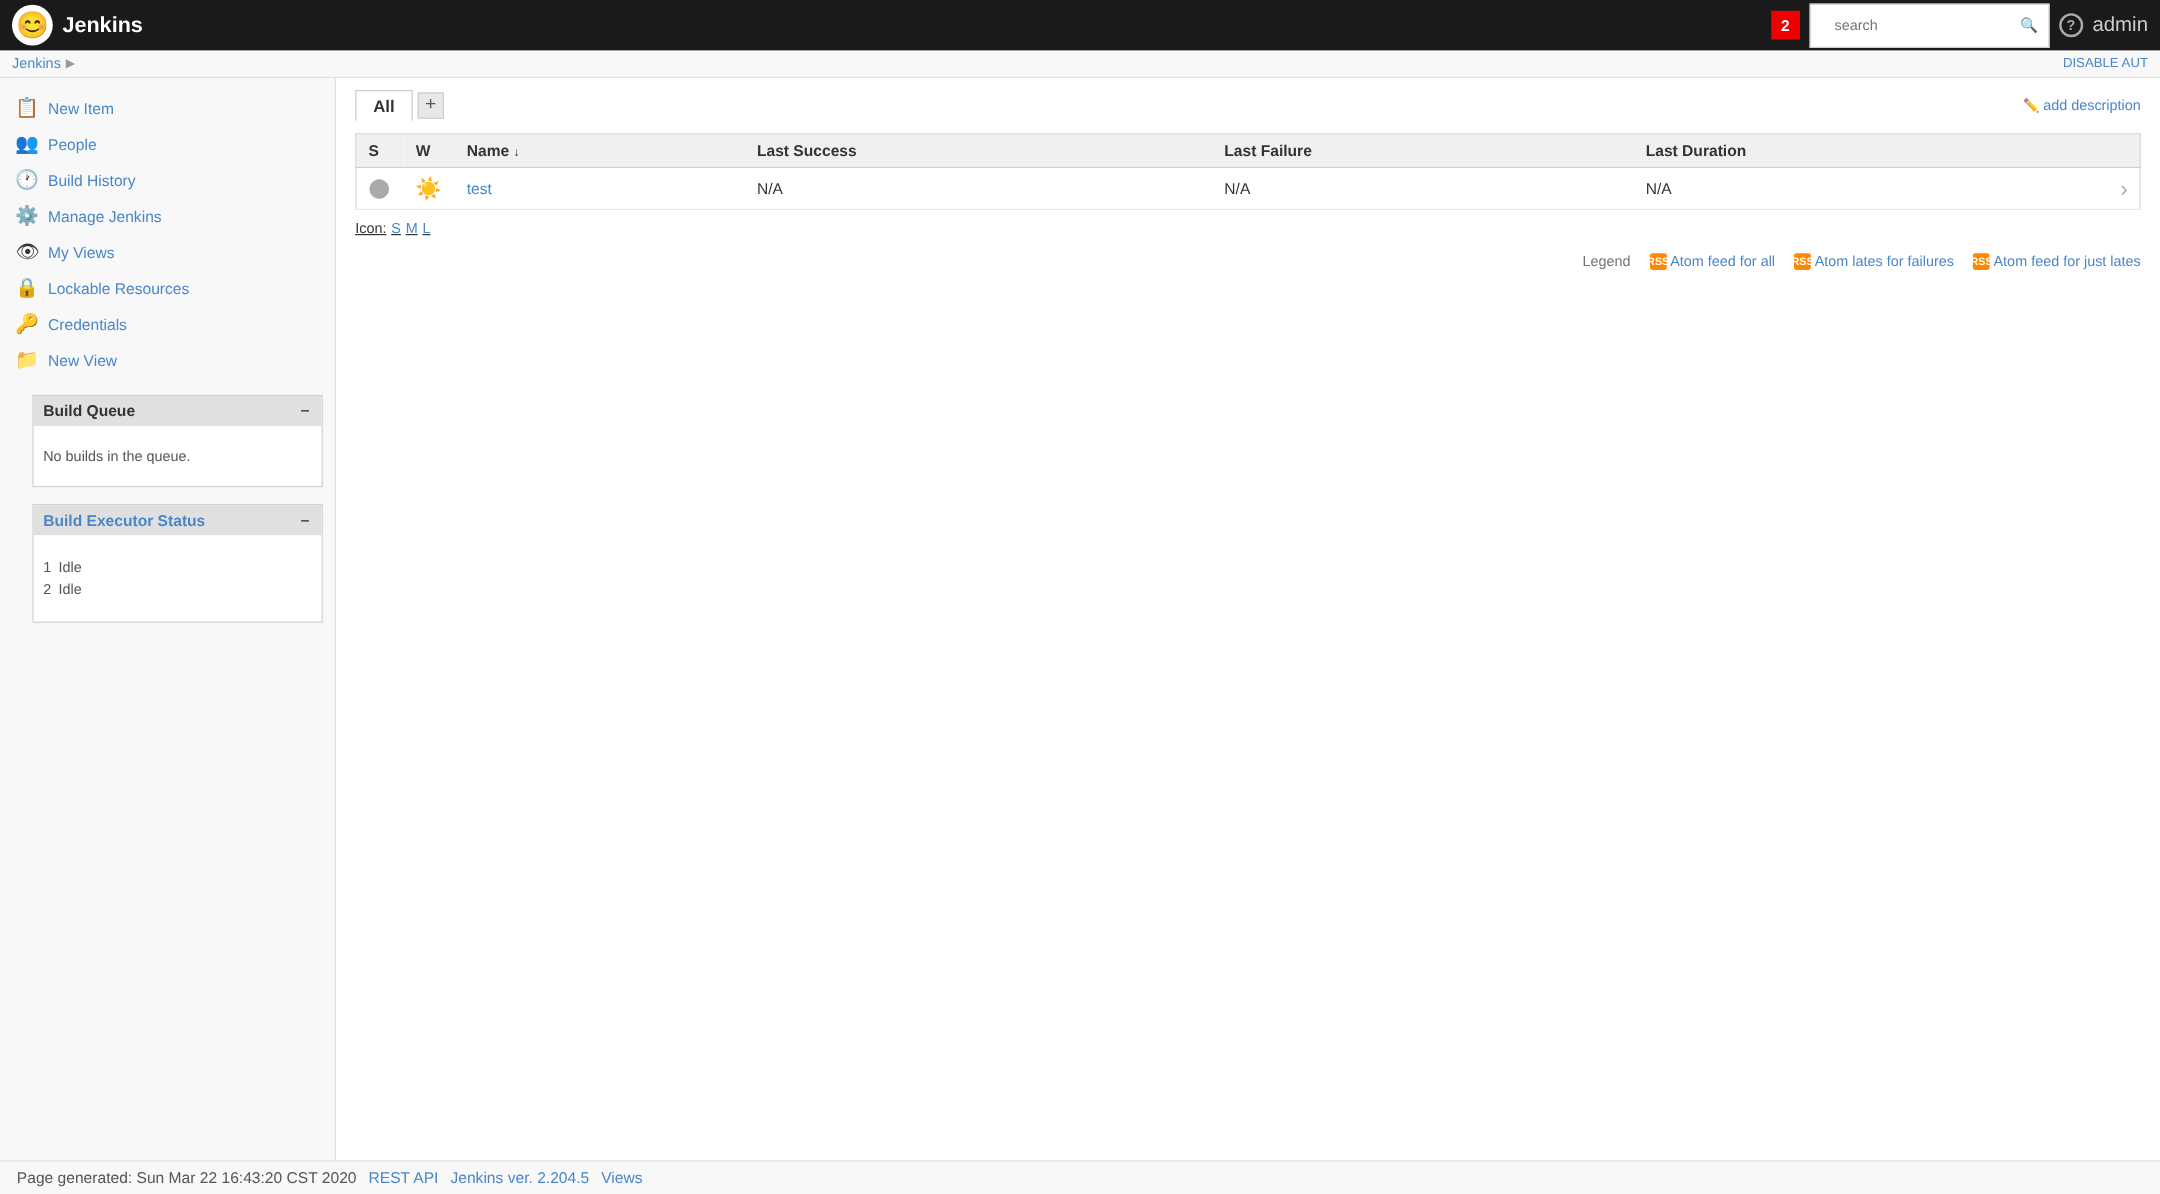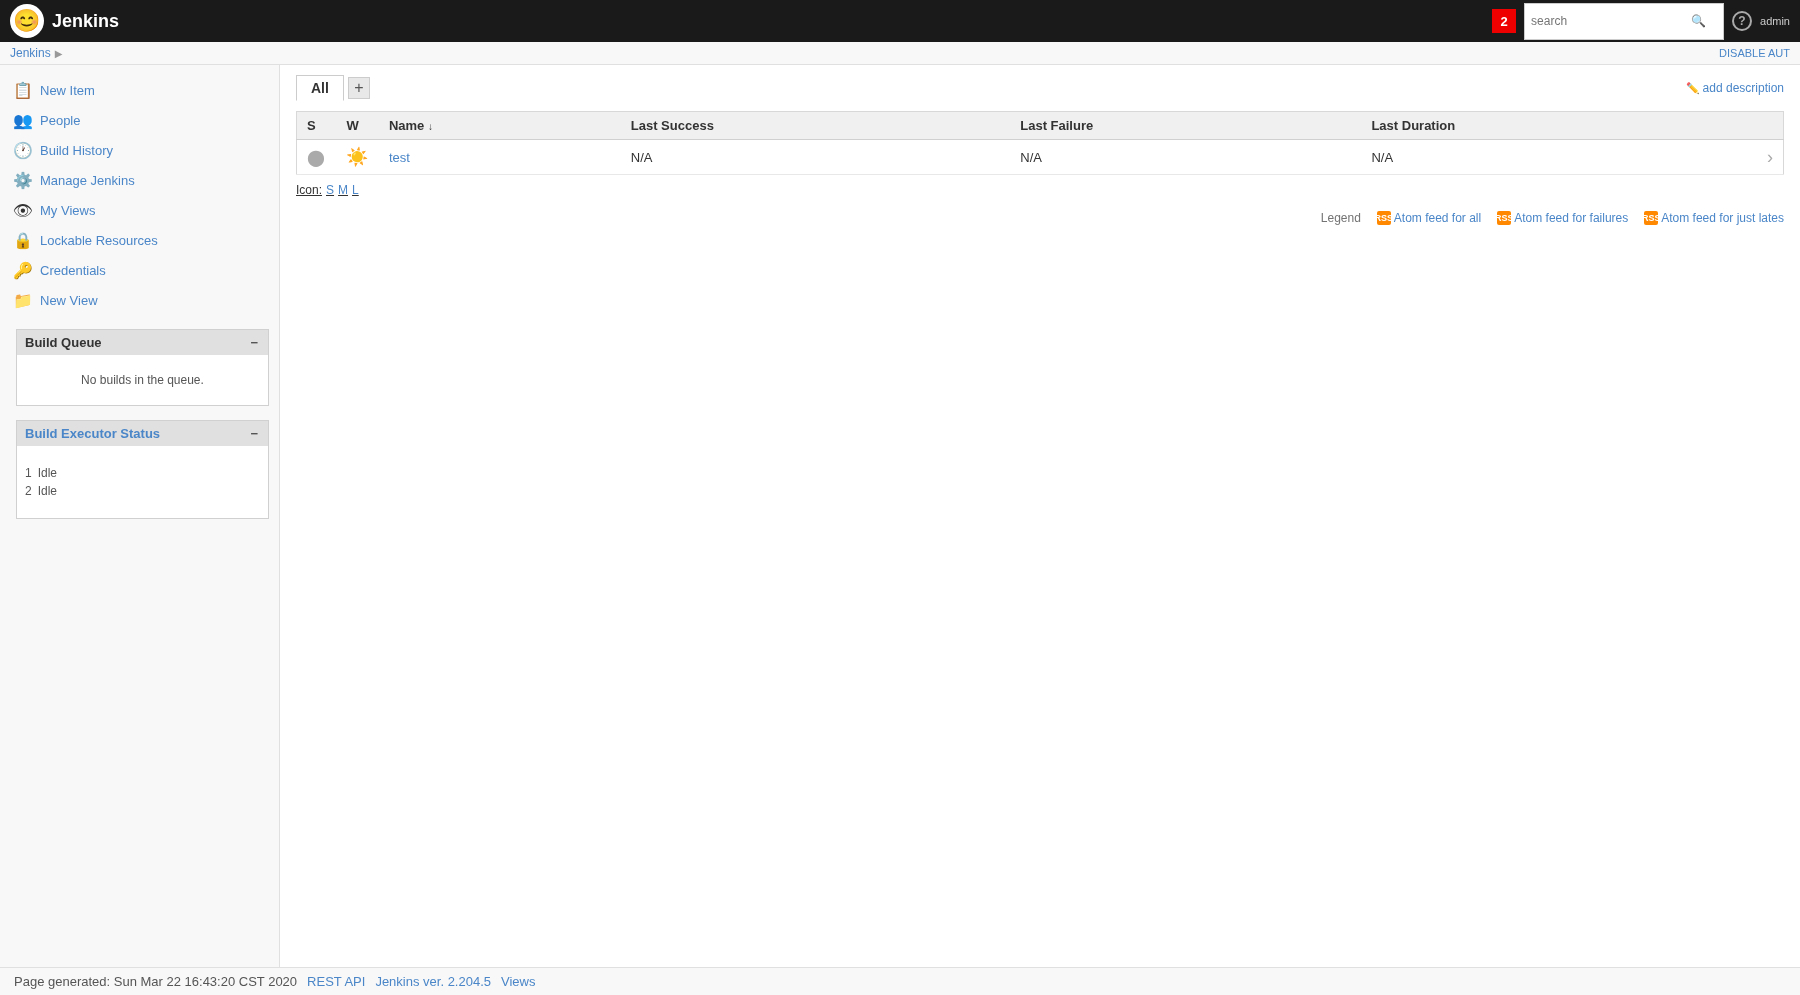--- a/index.html
+++ b/index.html
@@ -53,21 +53,21 @@
       align-items: center;
       justify-content: center;
       cursor: pointer;
     }
     #search-box {
       display: flex;
       align-items: center;
       background: #fff;
       border: 1px solid #ccc;
       height: 37px;
-      padding: 0 6px;
+      padding: 0 20px;
       width: 200px;
     }
     #search-box input {
       border: none;
       outline: none;
       font-size: 12px;
       width: 160px;
       background: transparent;
     }
     .help-icon-circle {
@@ -78,21 +78,21 @@
       color: #aaa;
       display: flex;
       align-items: center;
       justify-content: center;
       font-weight: bold;
       font-size: 12px;
       cursor: pointer;
     }
     #admin-link {
       color: #ccc;
-      font-size: 11px;
+      font-size: 17px;
       text-decoration: none;
     }
 
     
     #breadcrumb {
       background: #f8f8f8;
       border-bottom: 1px solid #e0e0e0;
       padding: 4px 10px;
       font-size: 12px;
       display: flex;
@@ -141,24 +141,23 @@
       justify-content: center;
       font-size: 16px;
       flex-shrink: 0;
     }
     .sidebar-item-label { font-size: 13px; color: #4a86c8; }
 
     
     .sidebar-section {
       margin-top: 14px;
       border: 1px solid #d0d0d0;
-      margin-left: 16px;
+      margin-left: 27px;
       margin-right: 10px;
       background: #fff;
-      text-align: center;
     }
     .sidebar-section-header {
       background: #e0e0e0;
       padding: 5px 8px;
       font-size: 13px;
       font-weight: bold;
       display: flex;
       align-items: center;
       justify-content: space-between;
     }
@@ -473,21 +472,21 @@
     </div>
 
     <div id="feeds-row">
       <a href="#" id="legend-link">Legend</a>
       <a href="#" class="feed-link">
         <span class="feed-icon">RSS</span>
         <span>Atom feed for all</span>
       </a>
       <a href="#" class="feed-link">
         <span class="feed-icon">RSS</span>
-        <span>Atom feed for failures</span>
+        <span>Atom lates for failures</span>
       </a>
       <a href="#" class="feed-link">
         <span class="feed-icon">RSS</span>
         <span>Atom feed for just lates</span>
       </a>
     </div>
 
   </div>
 </div>
 

